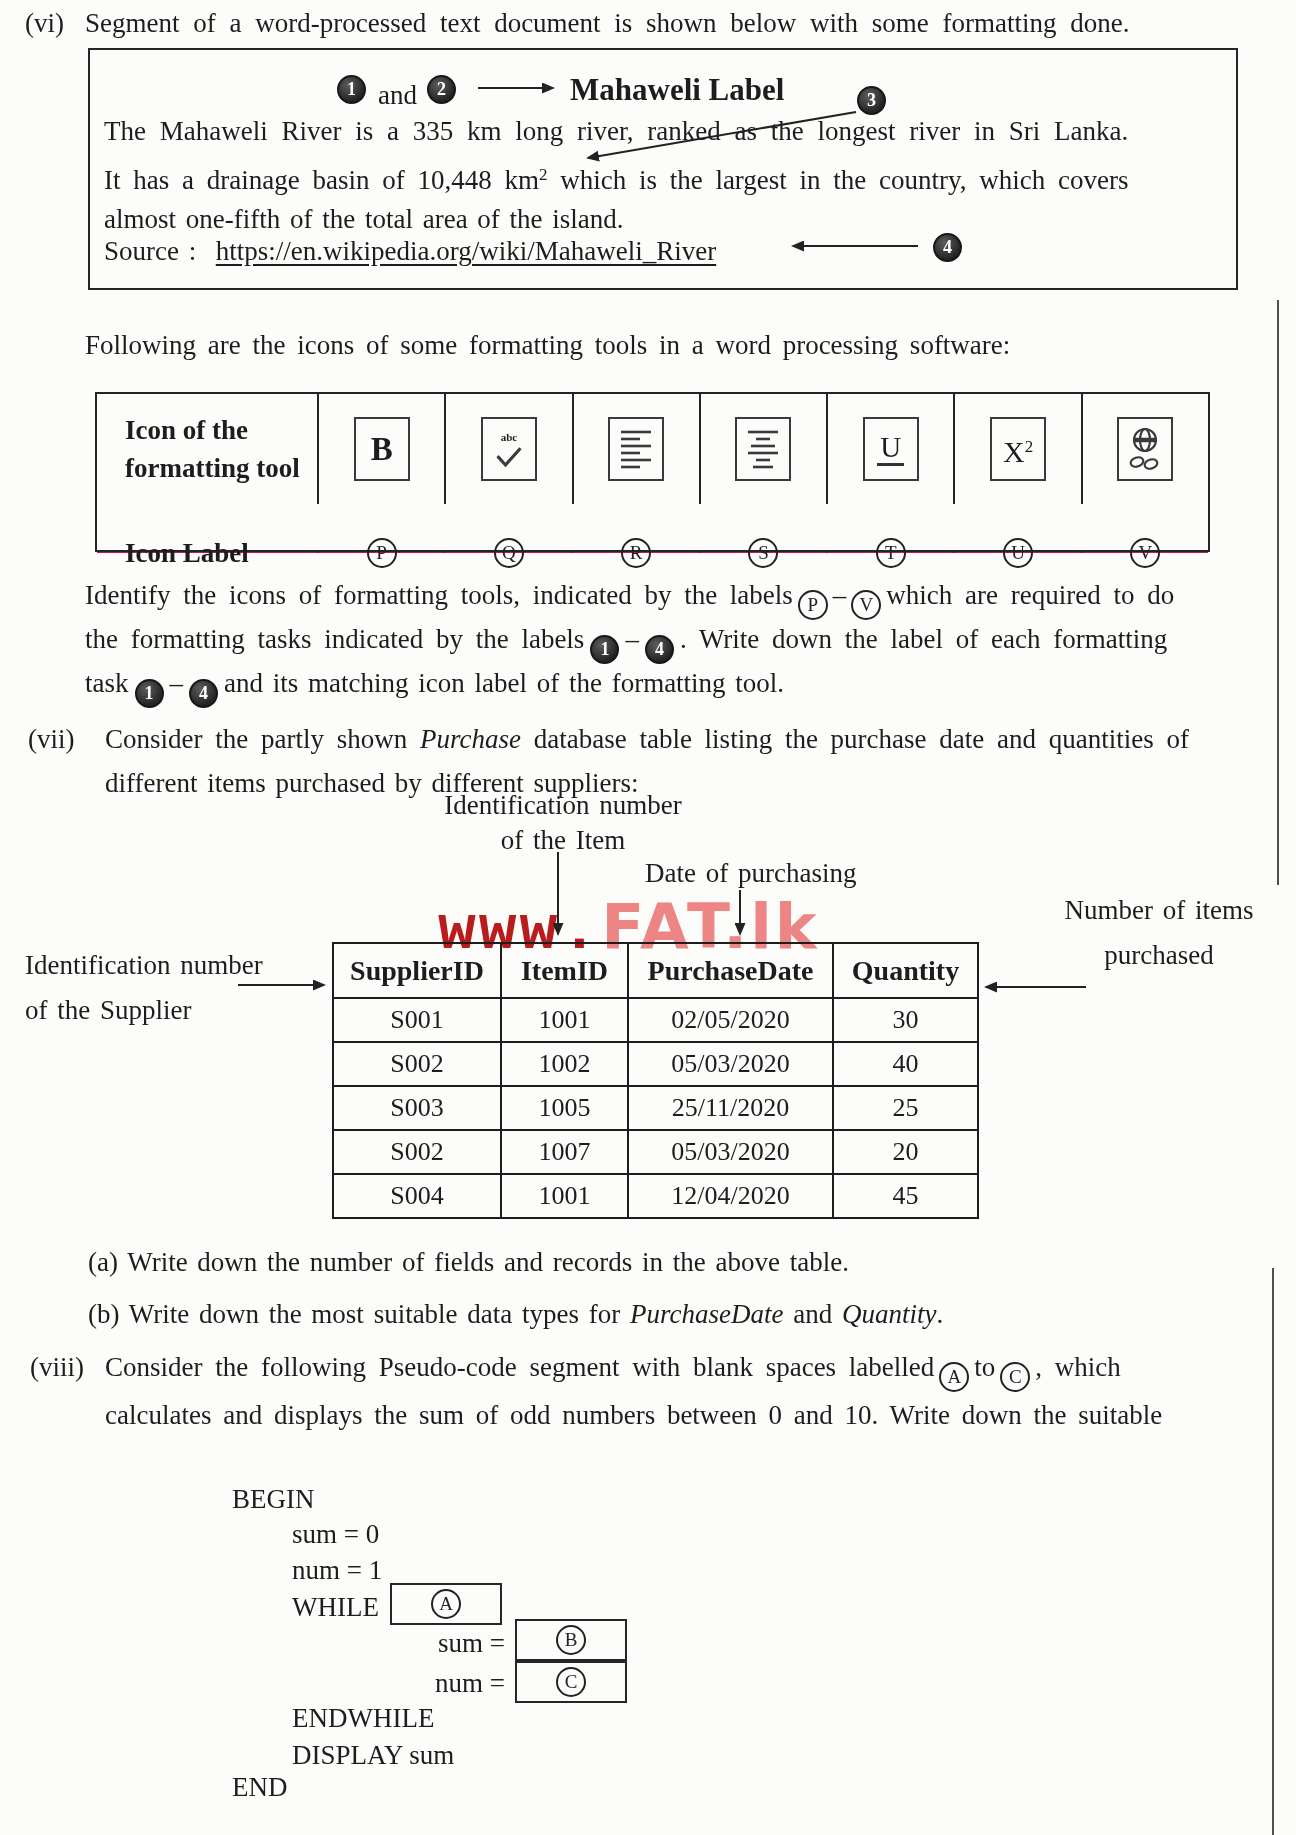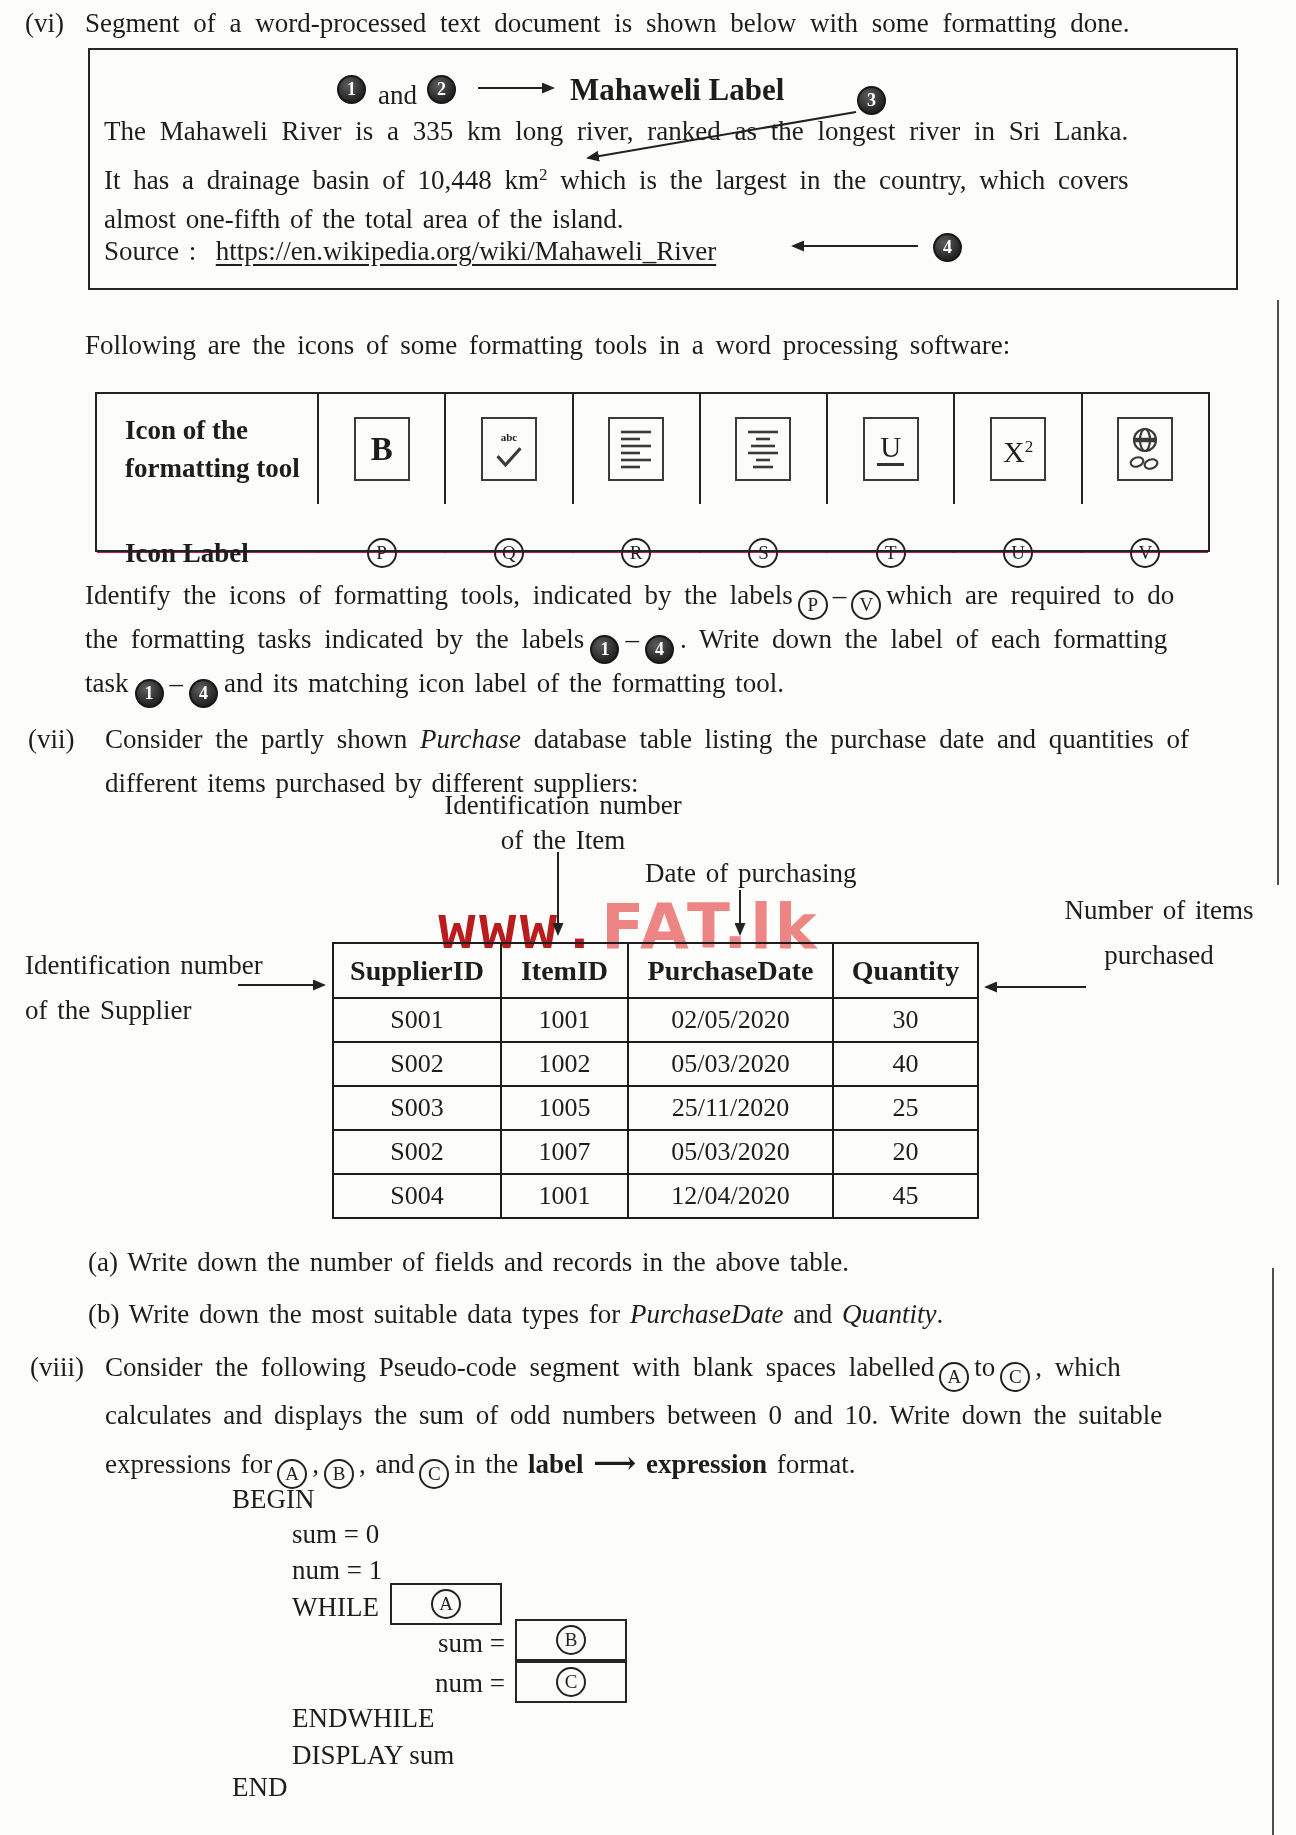--- a/index.html
+++ b/index.html
@@ -278,21 +278,20 @@
     <div class="dc">12/04/2020</div>
     <div class="dc">45</div>
   </div>
 
   <div class="abs t27 ws3" style="left:88px;top:1245px;"><span>(a)</span> <span>Write down the number of fields and records in the above table.</span></div>
   <div class="abs t27 ws3" style="left:88px;top:1297px;"><span>(b)</span> <span>Write down the most suitable data types for</span> <span class="ital">PurchaseDate</span> <span>and</span> <span class="ital">Quantity</span><span>.</span></div>
 
   <div class="abs t27" style="left:30px;top:1350px;">(viii)</div>
   <div class="abs t27 ws6" style="left:105px;top:1350px;"><span>Consider the following Pseudo-code segment with blank spaces labelled</span><span class="clet inline">A</span><span>to</span><span class="clet inline">C</span><span>, which</span></div>
   <div class="abs t27 ws5" style="left:105px;top:1398px;">calculates and displays the sum of odd numbers between 0 and 10. Write down the suitable</div>
-  <div class="abs t27 ws3" style="left:105px;top:1446px;"><span>expressions for</span><span class="clet inline">A</span><span>,</span><span class="clet inline">B</span><span>, and</span><span class="clet inline">C</span><span>in the</span> <span class="bold">label</span> <span class="bold" style="font-size:30px;">⟶</span> <span class="bold">expression</span> <span>format.</span></div>
 
   <div class="abs code" style="left:232px;top:1484px;">BEGIN</div>
   <div class="abs code" style="left:292px;top:1519px;">sum = 0</div>
   <div class="abs code" style="left:292px;top:1555px;">num = 1</div>
   <div class="abs code" style="left:292px;top:1592px;">WHILE</div>
   <div class="pbox" style="left:390px;top:1583px;">
       <span class="clet">A</span>
     </div>
   <div class="abs code" style="left:430px;top:1628px;width:75px;text-align:right;">sum =</div>
   <div class="pbox" style="left:515px;top:1619px;">

